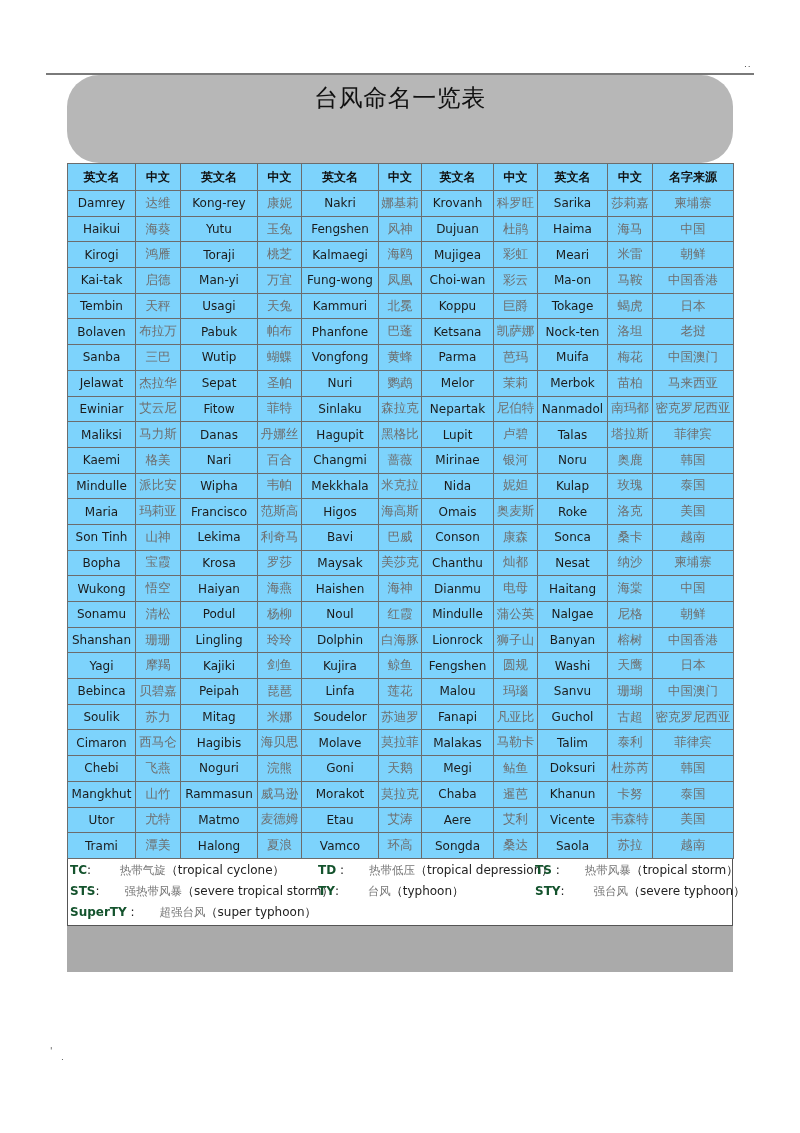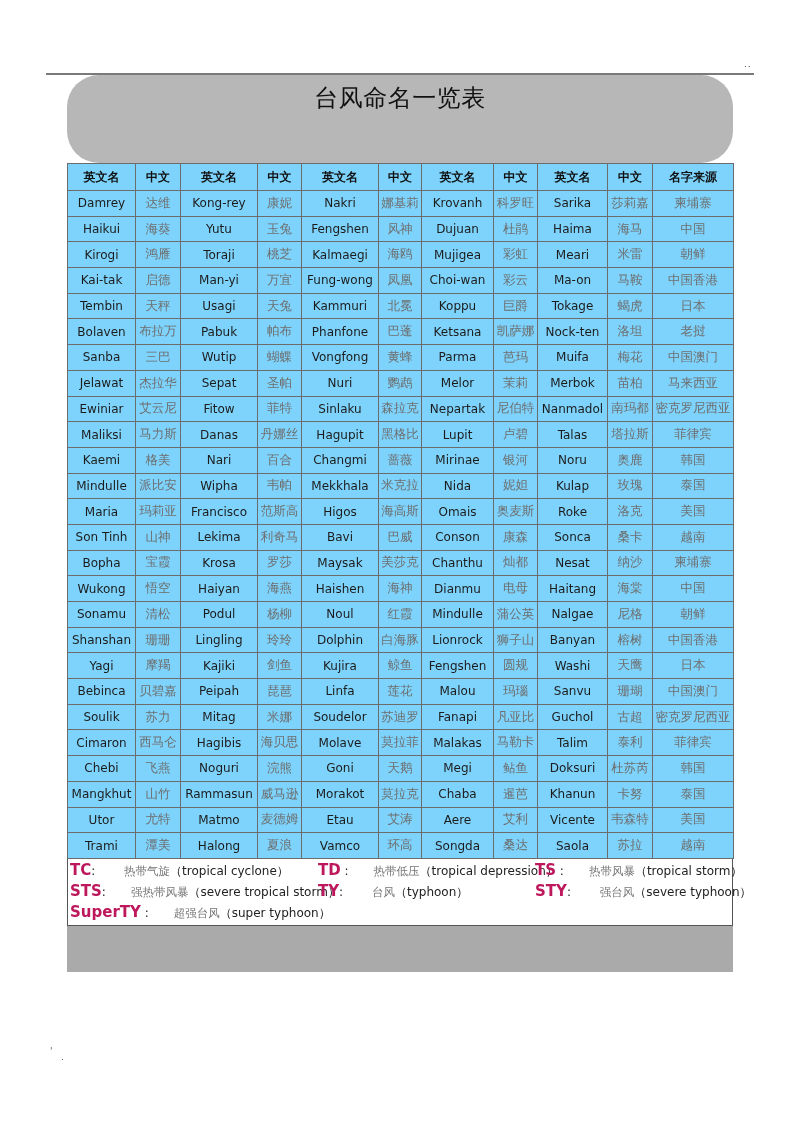--- a/index.html
+++ b/index.html
@@ -33,21 +33,21 @@
   }
   table.names tbody tr { height:25.7px; }
   .e { font-size:12px; color:#1c1c1c; font-family:"DejaVu Sans", sans-serif; }
   .z { font-size:12.5px; color:#6e6e6e; font-family:"DejaVu Serif", serif; }
 
   .legend {
     position:relative; height:67px; box-sizing:border-box;
     border:1px solid #555; border-top:none; background:#fff;
   }
   .li { position:absolute; white-space:nowrap; line-height:21px; font-size:12px; }
-  .ab { font-weight:bold; color:#be185d; font-size:15px; font-family:"DejaVu Sans", sans-serif; }
+  .ab { font-weight:bold; color:#14532d; font-size:12px; font-family:"DejaVu Sans", sans-serif; }
   .sp { color:#222; font-family:"DejaVu Sans", sans-serif; }
   .lz { color:#777; font-size:11.5px; font-family:"DejaVu Serif", serif;margin-left:25px; }
   .le { color:#222; font-family:"DejaVu Sans", sans-serif; }
   .c1 { left:2px; } .c2 { left:250px; } .c3 { left:467px; }
   .r1 { top:1px; } .r2 { top:22px; } .r3 { top:43.5px; }
 
   .band-bottom { height:46px; background:#aaaaaa; }
 </style>
 </head>
 <body>

